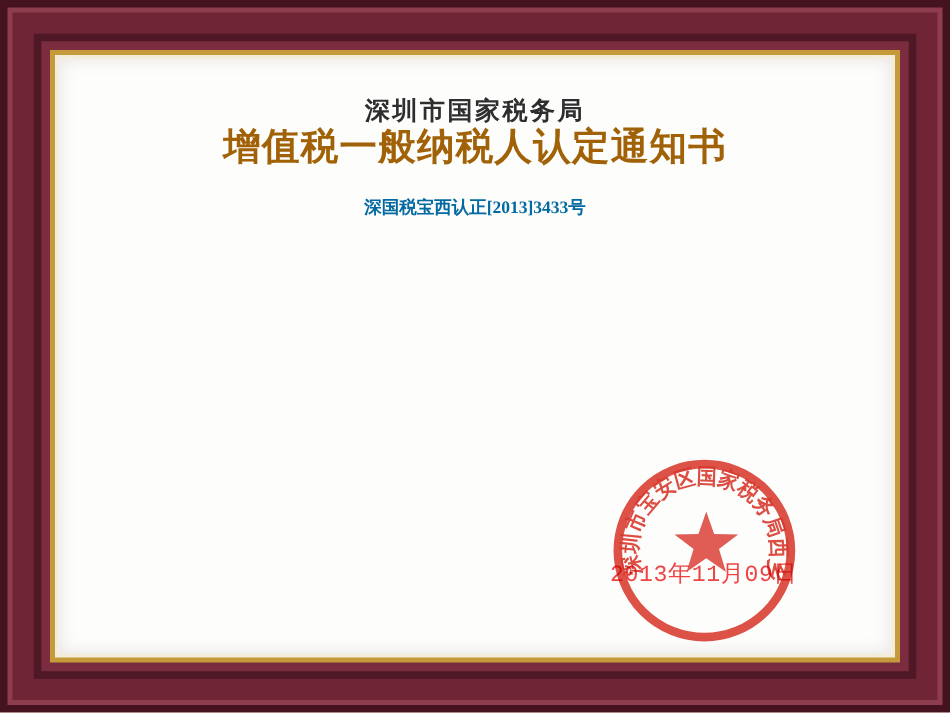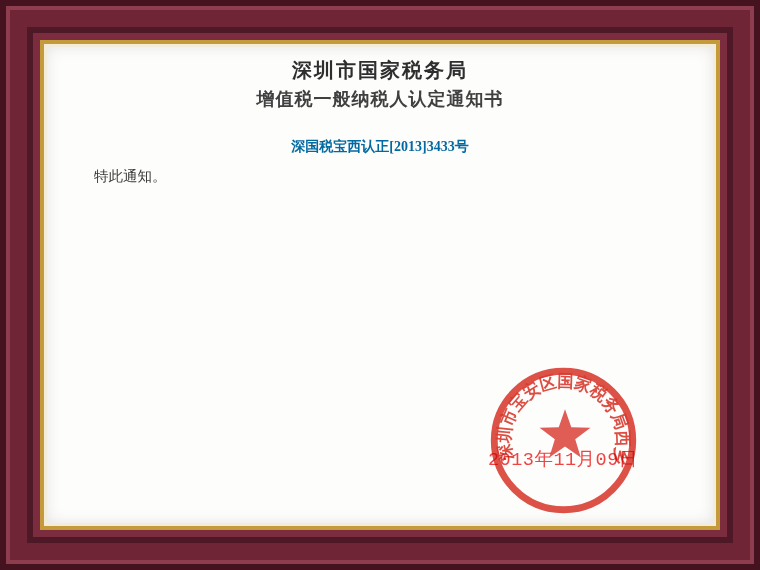--- a/index.html
+++ b/index.html
@@ -39,33 +39,33 @@
     background: #fdfdfc;
     box-shadow: inset 0 0 14px rgba(120,110,100,0.18);
     z-index: 1;
   }
   .content {
     position: relative;
     padding: 0 18px;
     color: #3a3a3a;
   }
   .title {
-    margin-top: 9px;
+    margin-top: 28px;
     text-align: center;
     font-size: 20px;
     font-weight: bold;
     color: #2e2e2e;
     letter-spacing: 2px;
     line-height: 28px;
   }
   .subtitle {
     text-align: center;
-    font-size: 18px;
+    font-size: 30px;
     font-weight: bold;
-    color: #404040;
+    color: #a16207;
     letter-spacing: 1px;
     line-height: 30px;
   }
   .doc-number {
     text-align: center;
     font-size: 14px;
     font-weight: 600;
     color: #0369a1;
     margin-top: 24px;
   }
@@ -125,21 +125,20 @@
 </head>
 <body>
 
 <div class="page">
 
   <div class="paper">
     <div class="content">
       <div class="title">深圳市国家税务局</div>
       <div class="subtitle">增值税一般纳税人认定通知书</div>
       <div class="doc-number">深国税宝西认正[2013]3433号</div>
-      <div class="closing">特此通知。</div>
     </div>
   </div>
 
   <div class="issue-date">2013年11月09日</div>
 
   <div class="seal">
     <svg viewBox="0 0 200 200" aria-hidden="true">
       <circle cx="100" cy="100" r="90.5" fill="none" stroke="#d7281d" stroke-width="9" opacity="0.88"></circle>
       <path id="seal-arc" d="M 34.2 123.9 A 70 70 0 1 1 165.8 123.9" fill="none"></path>
       <text fill="#d7281d" opacity="0.9">

